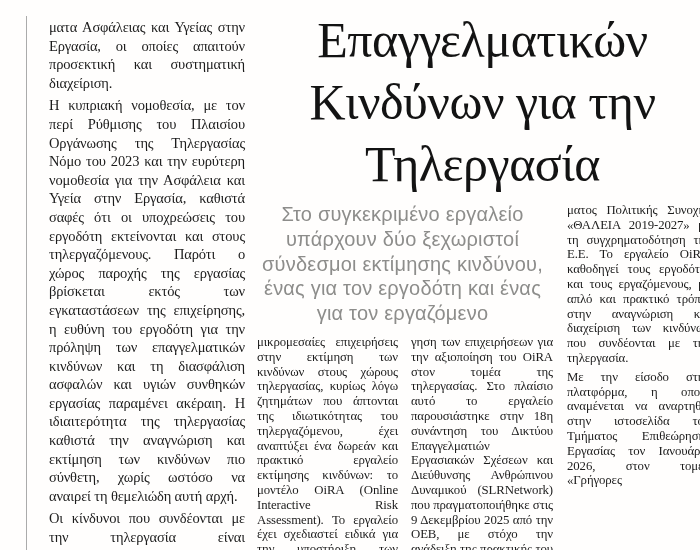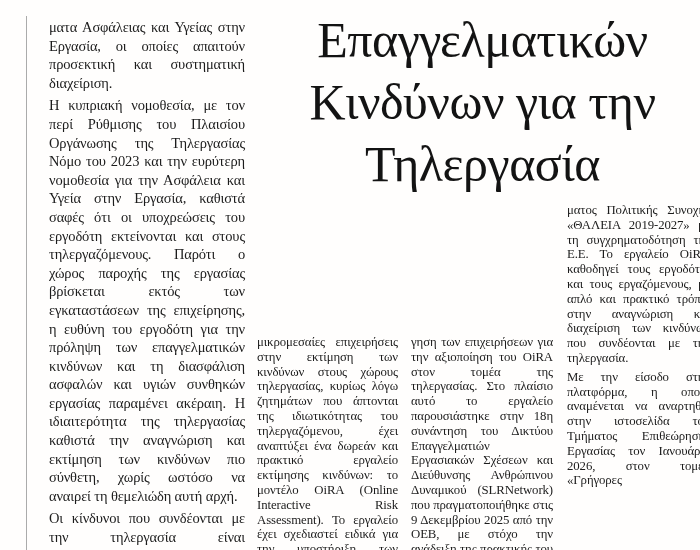--- a/index.html
+++ b/index.html
@@ -85,20 +85,21 @@
     <p>Η κυπριακή νομοθεσία, με τον περί Ρύθμισης του Πλαισίου Οργάνωσης της Τηλεργασίας Νόμο του 2023 και την ευρύτερη νομοθεσία για την Ασφάλεια και Υγεία στην Εργασία, καθιστά σαφές ότι οι υποχρεώσεις του εργοδότη εκτείνονται και στους τηλεργαζόμενους. Παρότι ο χώρος παροχής της εργασίας βρίσκεται εκτός των εγκαταστάσεων της επιχείρησης, η ευθύνη του εργοδότη για την πρόληψη των επαγγελματικών κινδύνων και τη διασφάλιση ασφαλών και υγιών συνθηκών εργασίας παραμένει ακέραιη. Η ιδιαιτερότητα της τηλεργασίας καθιστά την αναγνώριση και εκτίμηση των κινδύνων πιο σύνθετη, χωρίς ωστόσο να αναιρεί τη θεμελιώδη αυτή αρχή.</p>
     <p>Οι κίνδυνοι που συνδέονται με την τηλεργασία είναι συγκεκριμένοι και, σε μεγάλο βαθμό, μπορούν να αντιμετωπιστούν αποτελεσματικά. Στο πλαίσιο αυτό, η αντίληψη της άνεσης του χώρου τηλεργασίας, ο οποίος στις περισσότερες περιπτώσεις</p>
   </div>
 
   <div class="headline">
     <div>Επαγγελματικών</div>
     <div>Κινδύνων για την</div>
     <div>Τηλεργασία</div>
   </div>
 
+  <div class="pull-quote">Στο συγκεκριμένο εργαλείο υπάρχουν δύο ξεχωριστοί σύνδεσμοι εκτίμησης κινδύνου, ένας για τον εργοδότη και ένας για τον εργαζόμενο</div>
 
   <div class="body-col col2">
     <p>μικρομεσαίες επιχειρήσεις στην εκτίμηση των κινδύνων στους χώρους τηλεργασίας, κυρίως λόγω ζητημάτων που άπτονται της ιδιωτικότητας του τηλεργαζόμενου, έχει αναπτύξει ένα δωρεάν και πρακτικό εργαλείο εκτίμησης κινδύνων: το μοντέλο OiRA (Online Interactive Risk Assessment). Το εργαλείο έχει σχεδιαστεί ειδικά για την υποστήριξη των μικρομεσαίων επιχειρήσεων, με στόχο την απλοποίηση της διαδικασίας εκτίμησης</p>
   </div>
 
   <div class="body-col col3">
     <p>γηση των επιχειρήσεων για την αξιοποίηση του OiRA στον τομέα της τηλεργασίας. Στο πλαίσιο αυτό το εργαλείο παρουσιάστηκε στην 18η συνάντηση του Δικτύου Επαγγελματιών Εργασιακών Σχέσεων και Διεύθυνσης Ανθρώπινου Δυναμικού (SLRNetwork) που πραγματοποιήθηκε στις 9 Δεκεμβρίου 2025 από την ΟΕΒ, με στόχο την ανάδειξη της πρακτικής του αξίας και της συμβολής του στην πρόληψη των επαγγελματικών κινδύνων</p>
   </div>
 
   <div class="body-col col4">

